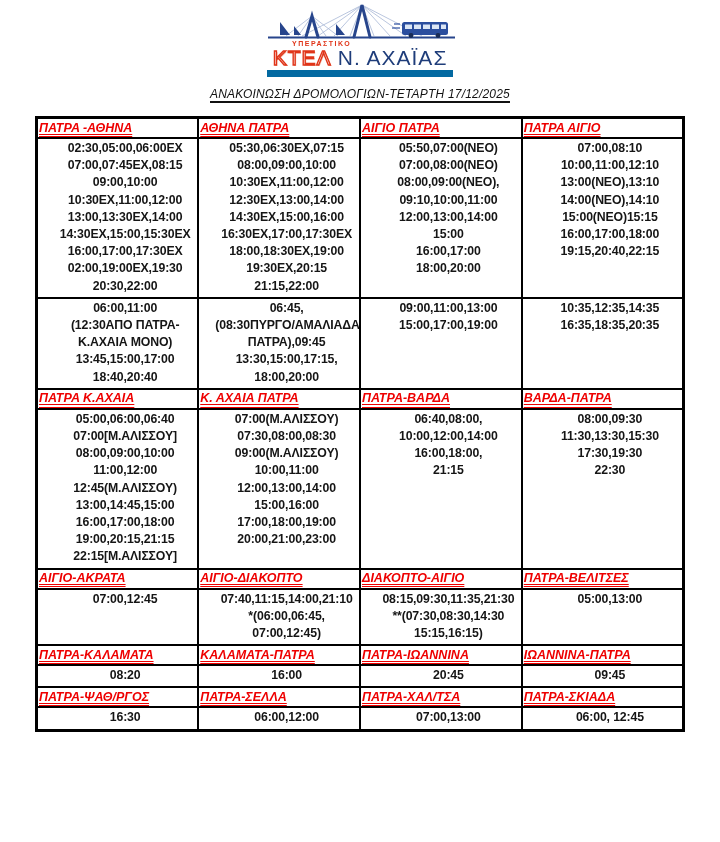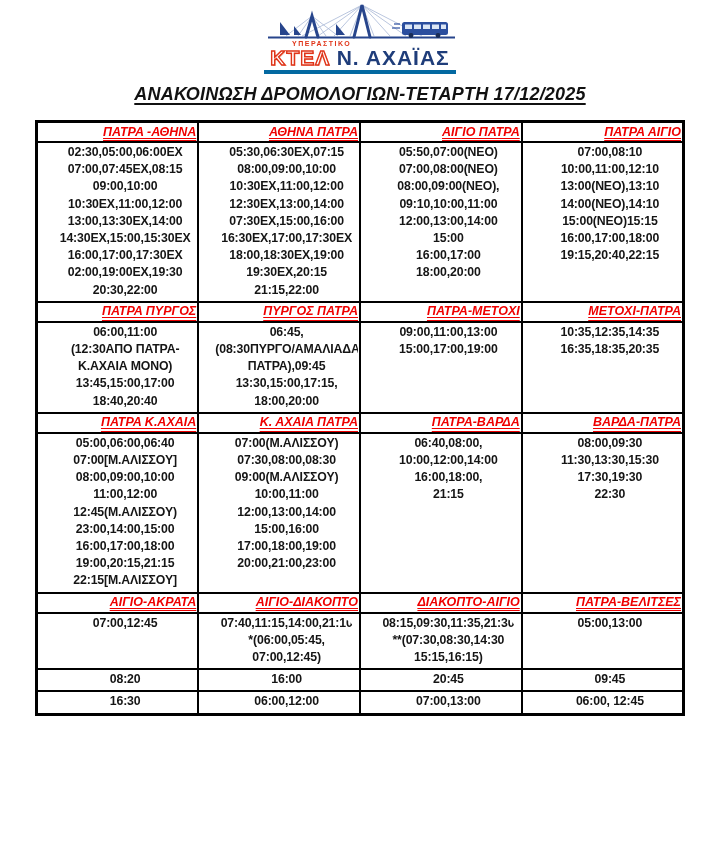--- a/index.html
+++ b/index.html
@@ -11,58 +11,58 @@
   .page{position:relative;width:720px;height:842px;}
 
   
   .logo{width:240px;margin:2px auto 0 auto;text-align:center;line-height:1;}
   .logo svg{display:block;margin:0 auto;}
   .brand-small{
     font-size:7px;font-weight:bold;color:#e03418;letter-spacing:1.5px;
     text-align:left;padding-left:52px;margin-top:-2px;
   }
   .brand-main{
-    font-size:21px;font-weight:bold;font-style:normal;letter-spacing:.5px;
-    margin-top:0;border-bottom:4px solid #0369a1;display:inline-block;padding:0 6px 2px 6px;
+    font-size:21px;font-weight:normal;font-style:normal;letter-spacing:.5px;
+    margin-top:0;border-bottom:7px solid #0369a1;display:inline-block;padding:0 6px 2px 6px;
   }
   .brand-ktel{
     color:#ffffff;
     -webkit-text-stroke:1.4px #e03418;
     text-shadow:1px 1px 0 #f0b9a8;
     letter-spacing:1px;
   }
   .brand-region{color:#1f3d7a;letter-spacing:1px;}
 
   
   .title{
     text-align:center;margin-top:10px;
-    font-size:18px;font-weight:bold;font-style:italic;color:#111;
+    font-size:12px;font-weight:normal;font-style:italic;color:#111;
     text-decoration:underline;text-decoration-thickness:2px;text-underline-offset:3px;
     letter-spacing:.2px;
   }
 
   
   table.timetable{
     width:650px;margin:15px auto 0 auto;
     border-collapse:collapse;table-layout:fixed;
     border:3px solid #000;
   }
   table.timetable th, table.timetable td{
     border:2px solid #000;
   }
   th.route{
     height:15px;padding:1px 1px 2px 1px;
     font-size:12.5px;font-weight:bold;font-style:italic;
-    color:#ee0000;text-align:right;
+    color:#ee0000;text-align:left;
     text-decoration:underline;text-decoration-style:double;text-underline-offset:2px;margin-left:24px;
   }
   td.times{
     padding:1px 1px 2px 16px;vertical-align:top;text-align:center;
     font-size:12.3px;font-weight:bold;color:#151515;
-    letter-spacing:-0.15px;overflow:hidden;border-radius:28px;
+    letter-spacing:-0.15px;overflow:hidden;
   }
   td.times div{line-height:17.2px;white-space:nowrap;}
   tr.sec-6 td{height:36px;}
 </style>
 </head>
 <body>
 
 <div class="page">
 
   <div class="logo">
@@ -133,21 +133,21 @@
             <div>14:30EX,15:00,15:30EX</div>
             <div>16:00,17:00,17:30EX</div>
             <div>02:00,19:00EX,19:30</div>
             <div>20:30,22:00</div>
           </td>
           <td class="times">
             <div>05:30,06:30EX,07:15</div>
             <div>08:00,09:00,10:00</div>
             <div>10:30EX,11:00,12:00</div>
             <div>12:30EX,13:00,14:00</div>
-            <div>07:30EX,15:00,16:00</div>
+            <div>14:30EX,15:00,16:00</div>
             <div>16:30EX,17:00,17:30EX</div>
             <div>18:00,18:30EX,19:00</div>
             <div>19:30EX,20:15</div>
             <div>21:15,22:00</div>
           </td>
           <td class="times">
             <div>05:50,07:00(NEO)</div>
             <div>07:00,08:00(NEO)</div>
             <div>08:00,09:00(NEO),</div>
             <div>09:10,10:00,11:00</div>
@@ -159,26 +159,20 @@
           <td class="times">
             <div>07:00,08:10</div>
             <div>10:00,11:00,12:10</div>
             <div>13:00(NEO),13:10</div>
             <div>14:00(NEO),14:10</div>
             <div>15:00(NEO)15:15</div>
             <div>16:00,17:00,18:00</div>
             <div>19:15,20:40,22:15</div>
           </td>
         </tr>
-        <tr>
-          <th class="route">ΠΑΤΡΑ ΠΥΡΓΟΣ</th>
-          <th class="route">ΠΥΡΓΟΣ ΠΑΤΡΑ</th>
-          <th class="route">ΠΑΤΡΑ-ΜΕΤΟΧΙ</th>
-          <th class="route">ΜΕΤΟΧΙ-ΠΑΤΡΑ</th>
-        </tr>
         <tr class="sec-2">
           <td class="times">
             <div>06:00,11:00</div>
             <div>(12:30ΑΠΟ ΠΑΤΡΑ-</div>
             <div>Κ.ΑΧΑΙΑ ΜΟΝΟ)</div>
             <div>13:45,15:00,17:00</div>
             <div>18:40,20:40</div>
           </td>
           <td class="times">
             <div>06:45,</div>
@@ -202,21 +196,21 @@
           <th class="route">ΠΑΤΡΑ-ΒΑΡΔΑ</th>
           <th class="route">ΒΑΡΔΑ-ΠΑΤΡΑ</th>
         </tr>
         <tr class="sec-3">
           <td class="times">
             <div>05:00,06:00,06:40</div>
             <div>07:00[Μ.ΑΛΙΣΣΟΥ]</div>
             <div>08:00,09:00,10:00</div>
             <div>11:00,12:00</div>
             <div>12:45(Μ.ΑΛΙΣΣΟΥ)</div>
-            <div>23:00,14:00,15:00</div>
+            <div>13:00,14:45,15:00</div>
             <div>16:00,17:00,18:00</div>
             <div>19:00,20:15,21:15</div>
             <div>22:15[Μ.ΑΛΙΣΣΟΥ]</div>
           </td>
           <td class="times">
             <div>07:00(Μ.ΑΛΙΣΣΟΥ)</div>
             <div>07:30,08:00,08:30</div>
             <div>09:00(Μ.ΑΛΙΣΣΟΥ)</div>
             <div>10:00,11:00</div>
             <div>12:00,13:00,14:00</div>
@@ -242,45 +236,57 @@
           <th class="route">ΑΙΓΙΟ-ΔΙΑΚΟΠΤΟ</th>
           <th class="route">ΔΙΑΚΟΠΤΟ-ΑΙΓΙΟ</th>
           <th class="route">ΠΑΤΡΑ-ΒΕΛΙΤΣΕΣ</th>
         </tr>
         <tr class="sec-4">
           <td class="times">
             <div>07:00,12:45</div>
           </td>
           <td class="times">
             <div>07:40,11:15,14:00,21:10</div>
-            <div>*(06:00,05:45,</div>
+            <div>*(06:00,06:45,</div>
             <div>07:00,12:45)</div>
           </td>
           <td class="times">
             <div>08:15,09:30,11:35,21:30</div>
             <div>**(07:30,08:30,14:30</div>
             <div>15:15,16:15)</div>
           </td>
           <td class="times">
             <div>05:00,13:00</div>
           </td>
         </tr>
+        <tr>
+          <th class="route">ΠΑΤΡΑ-ΚΑΛΑΜΑΤΑ</th>
+          <th class="route">ΚΑΛΑΜΑΤΑ-ΠΑΤΡΑ</th>
+          <th class="route">ΠΑΤΡΑ-ΙΩΑΝΝΙΝΑ</th>
+          <th class="route">ΙΩΑΝΝΙΝΑ-ΠΑΤΡΑ</th>
+        </tr>
         <tr class="sec-5">
           <td class="times">
             <div>08:20</div>
           </td>
           <td class="times">
             <div>16:00</div>
           </td>
           <td class="times">
             <div>20:45</div>
           </td>
           <td class="times">
             <div>09:45</div>
           </td>
+        </tr>
+        <tr>
+          <th class="route">ΠΑΤΡΑ-ΨΑΘ/ΡΓΟΣ</th>
+          <th class="route">ΠΑΤΡΑ-ΣΕΛΛΑ</th>
+          <th class="route">ΠΑΤΡΑ-ΧΑΛ/ΤΣΑ</th>
+          <th class="route">ΠΑΤΡΑ-ΣΚΙΑΔΑ</th>
         </tr>
         <tr class="sec-7">
           <td class="times">
             <div>16:30</div>
           </td>
           <td class="times">
             <div>06:00,12:00</div>
           </td>
           <td class="times">
             <div>07:00,13:00</div>

